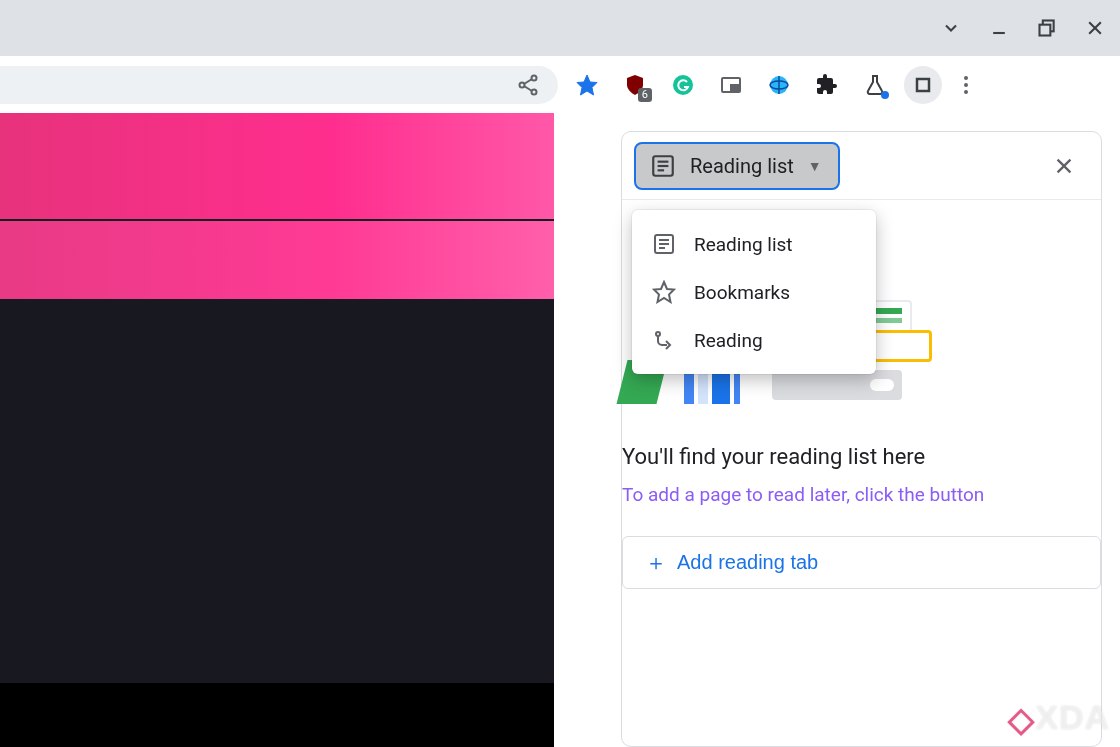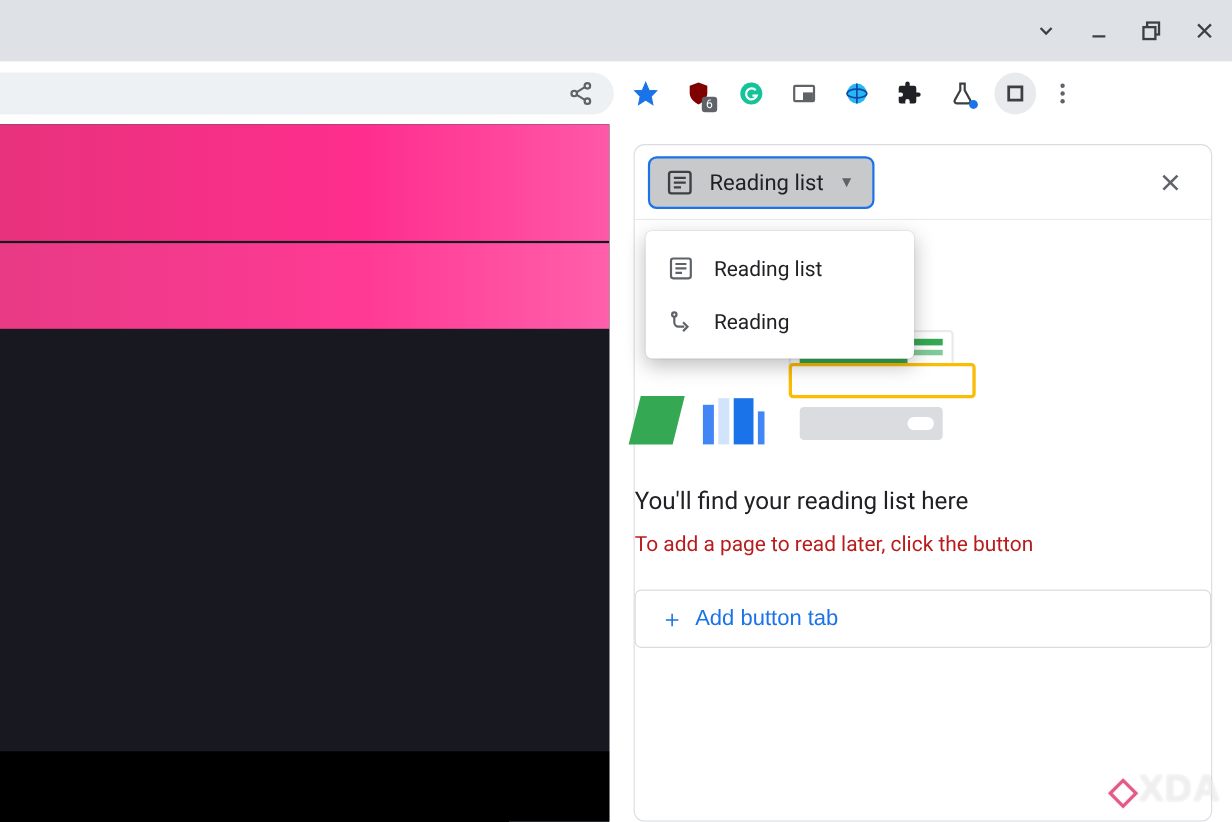--- a/index.html
+++ b/index.html
@@ -65,20 +65,21 @@
   .badge {
     position:absolute; bottom:2px; right:2px;
     background:#5f6368; color:#fff; font-size:11px;
     padding:0 4px; border-radius:3px; line-height:14px;
   }
 
   
   .main {
     display:flex;
     height: calc(747px - 56px - 57px);
+    gap: 45px;
   }
   .page-left {
     width: 554px;
     background: #14151e;
     position: relative;
     overflow:hidden;
   }
   .page-left .grad1 {
     height: 106px;
     background: linear-gradient(90deg,#e7327c,#ff2e8e 60%,#ff58a8);
@@ -151,21 +152,21 @@
   .illus .card3::after{content:"";position:absolute;right:8px;top:9px;width:24px;height:12px;background:#fff;border-radius:6px;}
   .illus .book { position:absolute; left:0; top:70px; width:40px;height:44px;background:#34a853;transform:skewX(-14deg);}
   .illus .books2{position:absolute;left:62px;top:72px;display:flex;gap:4px;}
   .illus .books2 span{width:10px;height:42px;background:#1a73e8;}
   .illus .books2 span:nth-child(1){background:#4285f4;height:36px;margin-top:6px}
   .illus .books2 span:nth-child(2){background:#d2e3fc;}
   .illus .books2 span:nth-child(3){width:18px;background:#1a73e8;}
   .illus .books2 span:nth-child(4){background:#4285f4;width:6px;height:30px;margin-top:12px}
 
   .empty-title { font-size:22px; color:#202124; margin-top:34px; }
-  .empty-sub   { font-size:19px; color:#b91c1c; margin-top:14px; }
+  .empty-sub   { font-size:19px; color:#8b5cf6; margin-top:14px; }
   .add-btn {
     margin-top: 30px;
     display:flex; align-items:center; gap:10px;
     border:1px solid #dadce0; border-radius:6px;
     padding: 14px 22px;
     color:#1a73e8; font-size:20px; font-weight:500;
     background:#fff;
   }
   .add-btn .plus { font-size:22px; line-height:0; }
 
@@ -324,20 +325,26 @@
 
     <div class="popover">
       <div class="pop-item">
         <svg viewBox="0 0 24 24">
             <rect x="3" y="3" width="18" height="18" rx="2"></rect>
             <line x1="7" y1="8" x2="17" y2="8"></line>
             <line x1="7" y1="12" x2="17" y2="12"></line>
             <line x1="7" y1="16" x2="13" y2="16"></line>
           </svg>
         <span>Reading list</span>
+      </div>
+      <div class="pop-item">
+        <svg viewBox="0 0 24 24">
+            <polygon points="12 2 15 9 22 9.5 17 14.5 18.5 22 12 18 5.5 22 7 14.5 2 9.5 9 9"></polygon>
+          </svg>
+        <span>Bookmarks</span>
       </div>
       <div class="pop-item">
         <svg viewBox="0 0 24 24">
             <circle cx="6" cy="6" r="2"></circle>
             <path d="M6 8v5a4 4 0 0 0 4 4h5"></path>
             <polyline points="14 13 18 17 14 21" fill="none"></polyline>
           </svg>
         <span>Reading</span>
       </div>
     </div>
@@ -356,21 +363,21 @@
             <span></span>
             <span></span>
             <span></span>
             <span></span>
           </div>
       </div>
       <div class="empty-title">You'll find your reading list here</div>
       <div class="empty-sub">To add a page to read later, click the button</div>
       <button class="add-btn">
         <span class="plus">＋</span>
-        <span>Add button tab</span>
+        <span>Add reading tab</span>
       </button>
     </div>
   </div>
 </div>
 
 <div class="watermark">
   <span class="x">◇</span><span>XDA</span>
 </div>
 
 </body></html>

